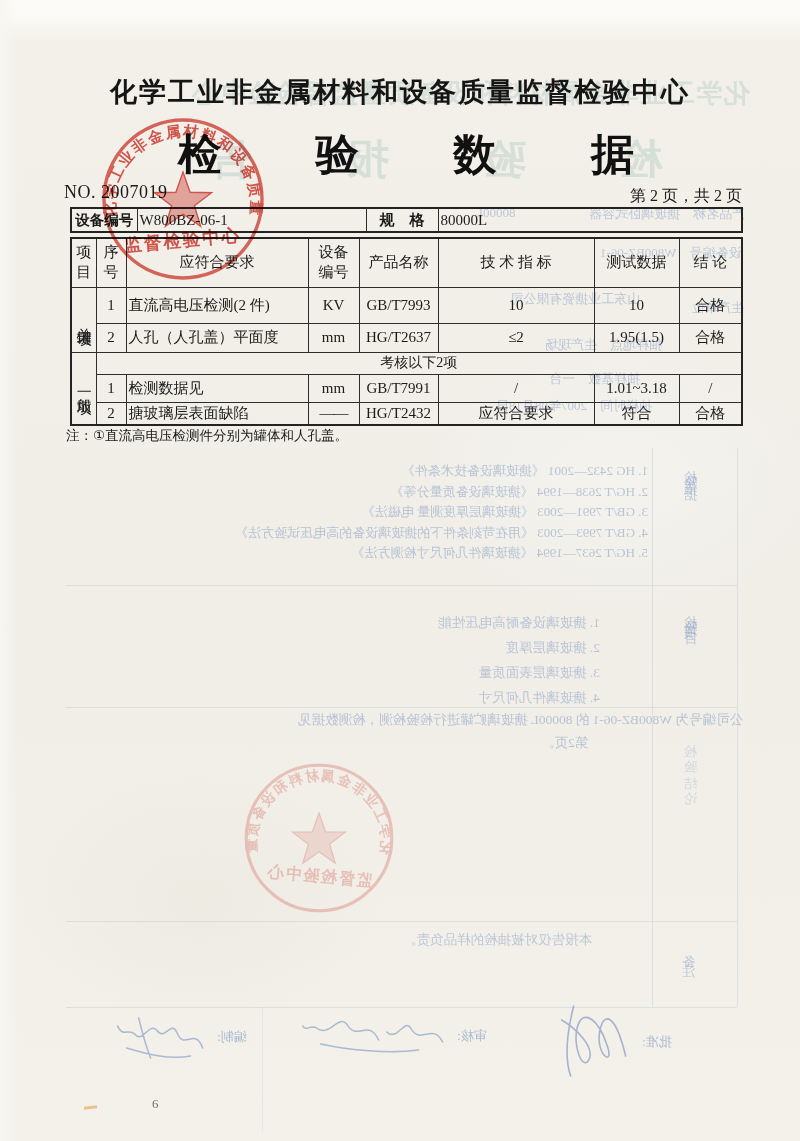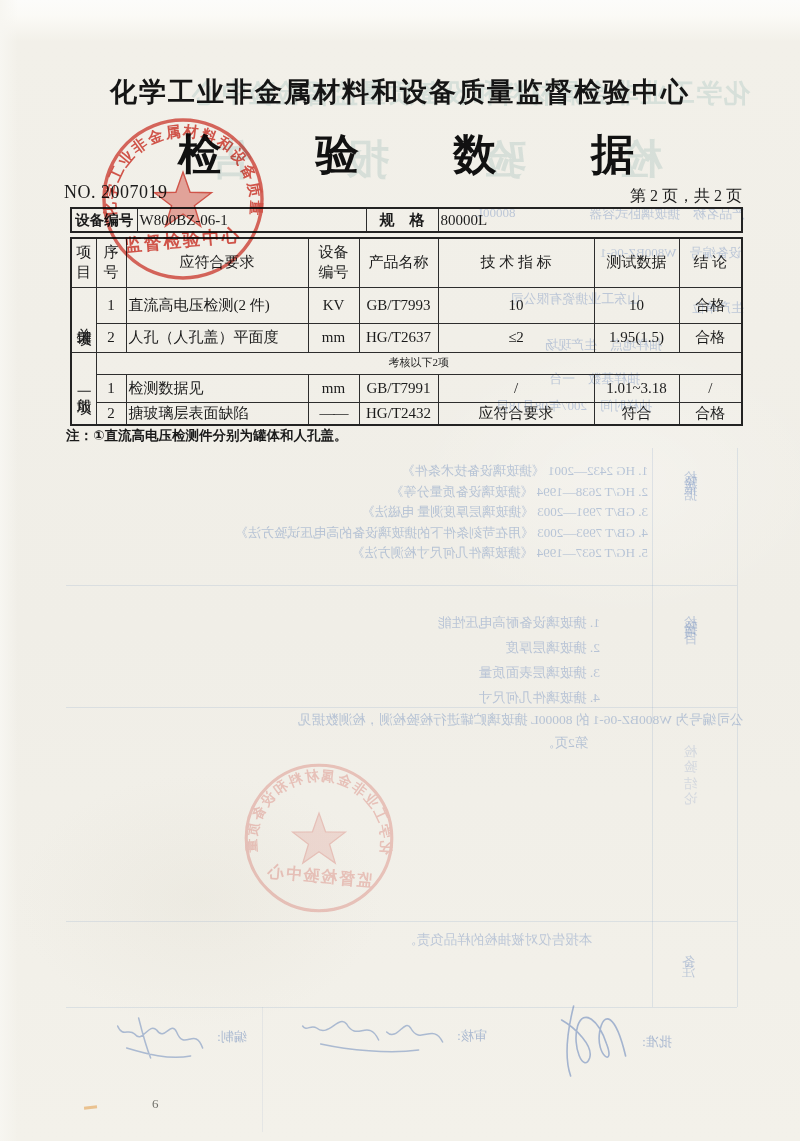--- a/index.html
+++ b/index.html
@@ -32,21 +32,21 @@
   .info-table { top:207px; width:671px; }
   .main-table { top:237px; width:671px; }
   td { border:1px solid #2d2d2d; text-align:center; font-size:15px; line-height:1.25;
        padding:1px 2px; overflow:hidden; }
   td.lalign { text-align:left; }
   .bold { font-weight:700; }
   .wrap2 { width:34px; margin:0 auto; line-height:1.3; word-break:break-all; }
   .vstack { writing-mode:vertical-rl; text-orientation:upright; letter-spacing:3px;
             margin:0 auto; line-height:1; }
   .note-line { left:66px; top:427px; font-family:"Liberation Sans","DejaVu Sans",sans-serif;
-    font-weight:700; font-size:13.5px; color:#1a1a1a; }
+    font-weight:400; font-size:13.5px; color:#1a1a1a; }
 
   
   .stamp-front { left:94px; top:110px; mix-blend-mode:multiply; opacity:.9; }
   .stamp-bleed { left:237px; top:756px; opacity:.27; transform:scaleX(-1); mix-blend-mode:multiply; }
 
   
   .mir { transform:scaleX(-1); }
   .bleed { position:absolute; white-space:nowrap; font-size:13px;
     color:rgba(108,138,190,.40); }
   .bleed-big { color:rgba(120,168,162,.22); }
@@ -216,21 +216,21 @@
     <td>mm</td>
     <td>HG/T2637</td>
     <td>≤2</td>
     <td>1.95(1.5)</td>
     <td>合格</td>
   </tr>
   <tr style="height:22px;">
     <td rowspan="3">
           <div class="vstack">一般项</div>
         </td>
-    <td colspan="7" style="font-size:11px;">考核以下2项</td>
+    <td colspan="7" style="font-size:14px;">考核以下2项</td>
   </tr>
   <tr style="height:28px;">
     <td>1</td>
     <td class="lalign">检测数据见</td>
     <td>mm</td>
     <td>GB/T7991</td>
     <td>/</td>
     <td>1.01~3.18</td>
     <td>/</td>
   </tr>

